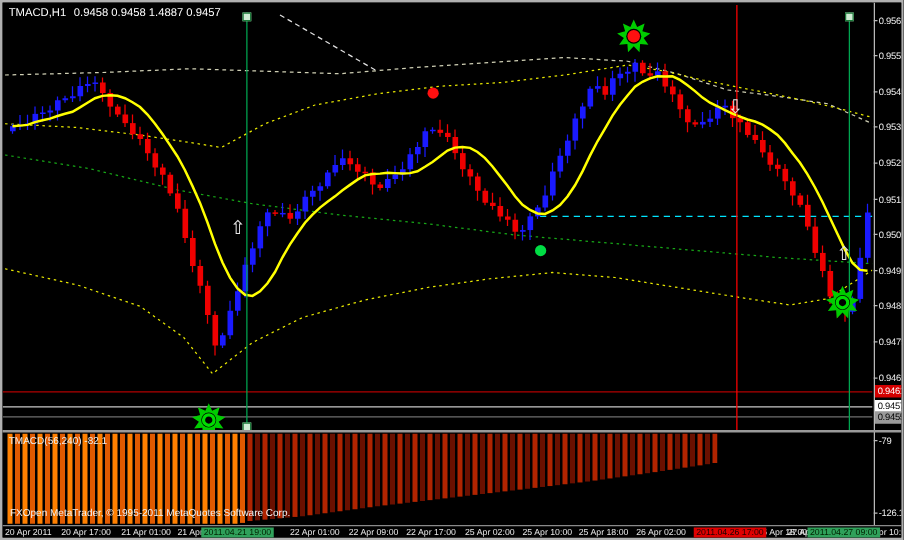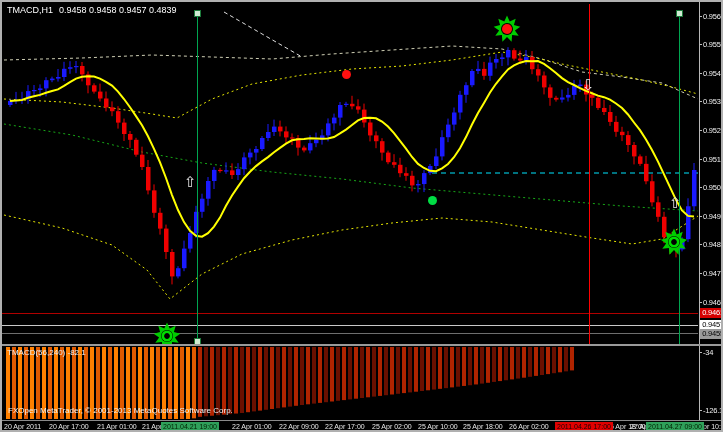--- a/index.html
+++ b/index.html
@@ -32,21 +32,21 @@
         white-space:nowrap;z-index:4;}
   svg{position:absolute;left:0;top:0;}
 </style>
 </head>
 <body>
 
 <div id="frame">
 
   <div id="main-chart">
     <div id="chart-title">
-      <span class="sym">TMACD,H1</span><span>0.9458 0.9458 0.9457 0.4839</span>
+      <span class="sym">TMACD,H1</span><span>0.9458 0.9458 1.4887 0.9457</span>
     </div>
     <svg id="chart-svg" width="696" height="342">
         <polyline points="2,58 80,56 150,53 210,55 270,57 330,52 390,48 450,44 500,47 540,57 580,70 620,75 660,81 696,97" fill="none" stroke="#cfcfb4" stroke-width="1" stroke-dasharray="3 3"></polyline>
         <polyline points="222,10 300,55" fill="none" stroke="#e0e0e0" stroke-width="1" stroke-dasharray="4 3"></polyline>
         <polyline points="2,97 60,100 110,106 150,112 175,116 210,97 250,82 300,73 350,67 400,64 450,58 500,50 530,55 560,62 600,70 640,78 670,85 696,92" fill="none" stroke="#e6e600" stroke-width="1" stroke-dasharray="2 3"></polyline>
         <polyline points="2,213 60,226 110,243 145,268 168,297 200,272 240,252 290,238 340,228 390,221 440,216 490,220 540,228 590,236 630,242 660,237 696,214" fill="none" stroke="#e6e600" stroke-width="1" stroke-dasharray="2 3"></polyline>
         <polyline points="2,122 70,133 140,150 200,161 270,170 340,177 410,186 480,192 550,198 620,204 696,209" fill="none" stroke="#17a817" stroke-width="1" stroke-dasharray="2 3"></polyline>
         <polyline points="430,171 696,171" fill="none" stroke="#00e5ff" stroke-width="1" stroke-dasharray="5 4"></polyline>
         <line x1="8" y1="97" x2="8" y2="105" stroke="#1a1aff" stroke-width="1"></line>
         <rect x="6" y="99" width="4.5" height="4" fill="#1a1aff"></rect>
@@ -440,39 +440,39 @@
         <rect x="646" y="1" width="4" height="28.350000000000023" fill="#9c1c00"></rect>
         <rect x="652" y="1" width="4" height="28.05000000000001" fill="#ff8000"></rect>
         <rect x="658" y="1" width="4" height="27.5" fill="#9c1c00"></rect>
         <rect x="664" y="1" width="4" height="26.899999999999977" fill="#ff8000"></rect>
         <rect x="670" y="1" width="4" height="26.30000000000001" fill="#9c1c00"></rect>
         <rect x="676" y="1" width="4" height="26.15789473684208" fill="#ff8000"></rect>
         <rect x="682" y="1" width="4" height="26.4736842105263" fill="#9c1c00"></rect>
         <rect x="688" y="1" width="4" height="26.78947368421052" fill="#ff8000"></rect>
       </svg>
     <div id="indicator-label">TMACD(56,240) -82.1</div>
-    <div id="copyright">FXOpen MetaTrader, © 2001-2013 MetaQuotes Software Corp.</div>
+    <div id="copyright">FXOpen MetaTrader, © 1995-2011 MetaQuotes Software Corp.</div>
   </div>
 
   <div id="price-axis">
       <div class="paxlabel" style="top: 9.5px;">0.9565</div>
       <div class="paxlabel" style="top: 38.1px;">0.9555</div>
       <div class="paxlabel" style="top: 66.7px;">0.9545</div>
       <div class="paxlabel" style="top: 95.3px;">0.9535</div>
       <div class="paxlabel" style="top: 123.9px;">0.9525</div>
       <div class="paxlabel" style="top: 152.5px;">0.9515</div>
       <div class="paxlabel" style="top: 181.1px;">0.9505</div>
       <div class="paxlabel" style="top: 209.7px;">0.9495</div>
       <div class="paxlabel" style="top: 238.3px;">0.9485</div>
       <div class="paxlabel" style="top: 266.9px;">0.9475</div>
       <div class="paxlabel" style="top: 295.5px;">0.9465</div>
       <div class="ptag" style="top: 306px; background: rgb(212, 0, 0); color: rgb(255, 255, 255);">0.9461</div>
       <div class="ptag" style="top: 318px; background: rgb(255, 255, 255); color: rgb(0, 0, 0);">0.9457</div>
       <div class="ptag" style="top: 327px; background: rgb(154, 154, 154); color: rgb(0, 0, 0);">0.9455</div>
-      <div class="paxlabel" style="top: 345.5px;">-34</div>
+      <div class="paxlabel" style="top: 345.5px;">-79</div>
       <div class="paxlabel" style="top: 403.5px;">-126.1</div>
     </div>
 
   <div id="time-axis">
       <div class="tlabel" style="left: 2px;">20 Apr 2011</div>
       <div class="tlabel" style="left: 47px;">20 Apr 17:00</div>
       <div class="tlabel" style="left: 95px;">21 Apr 01:00</div>
       <div class="tlabel" style="left: 140px;">21 Apr 09:00</div>
       <div class="tlabel" style="left: 230px;">22 Apr 01:00</div>
       <div class="tlabel" style="left: 277px;">22 Apr 09:00</div>

